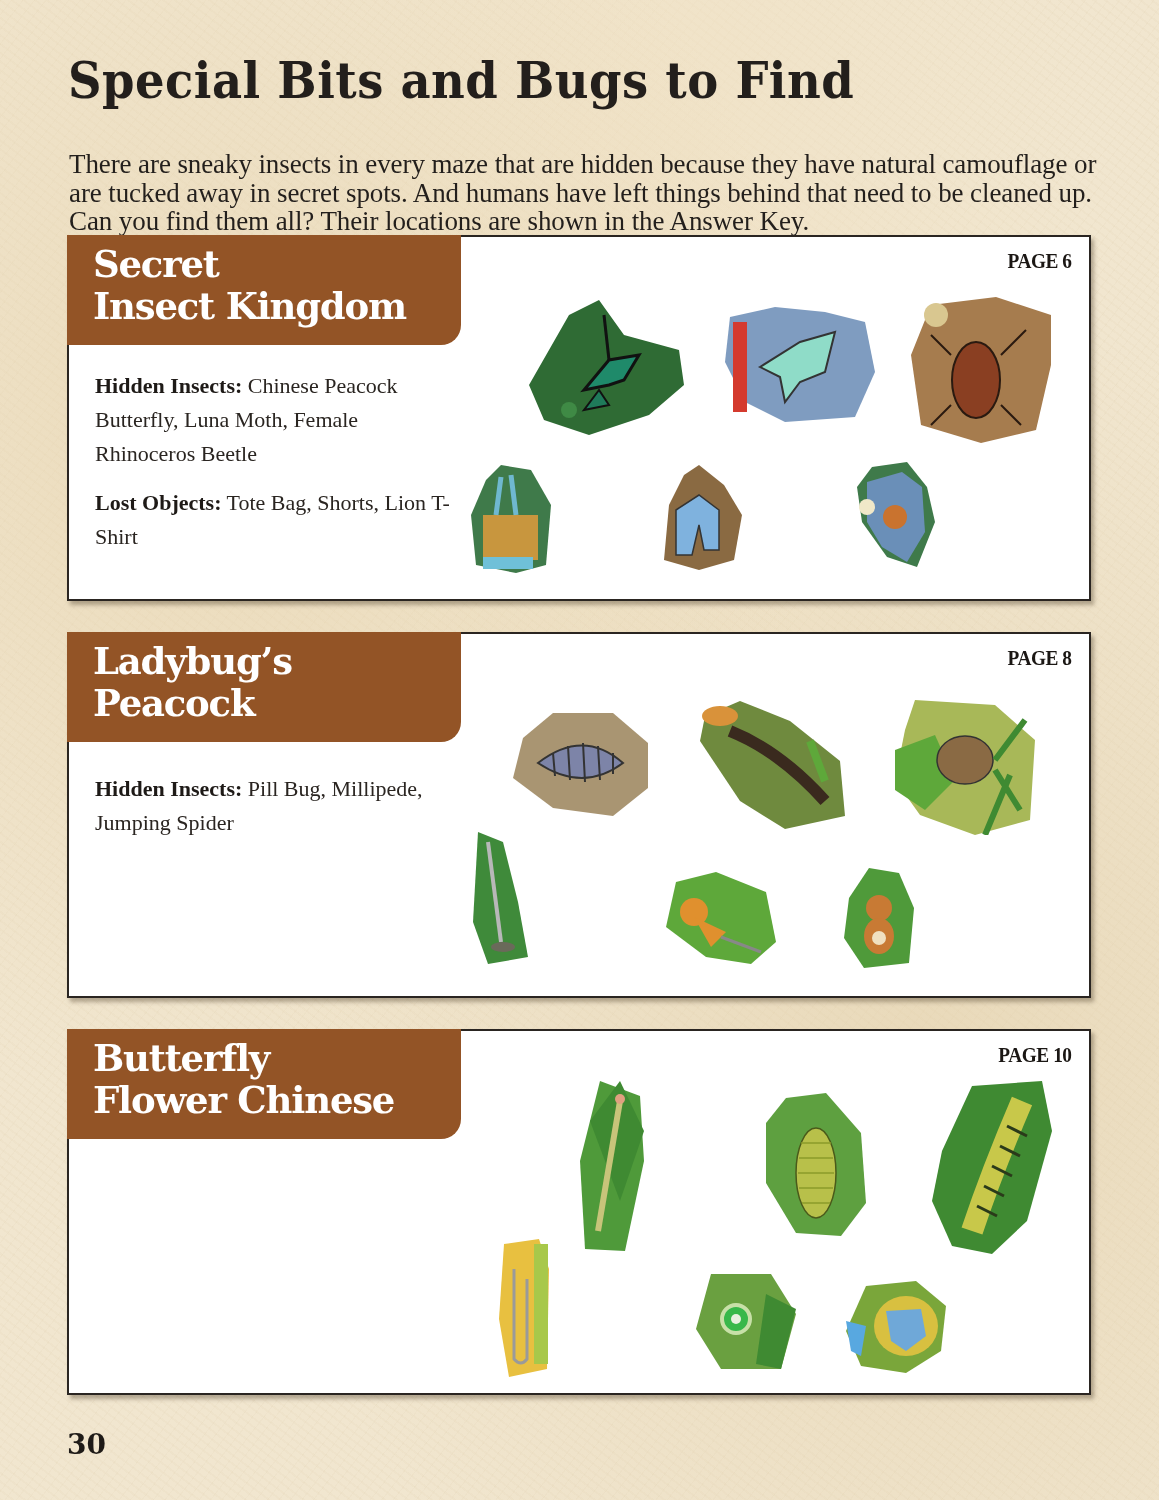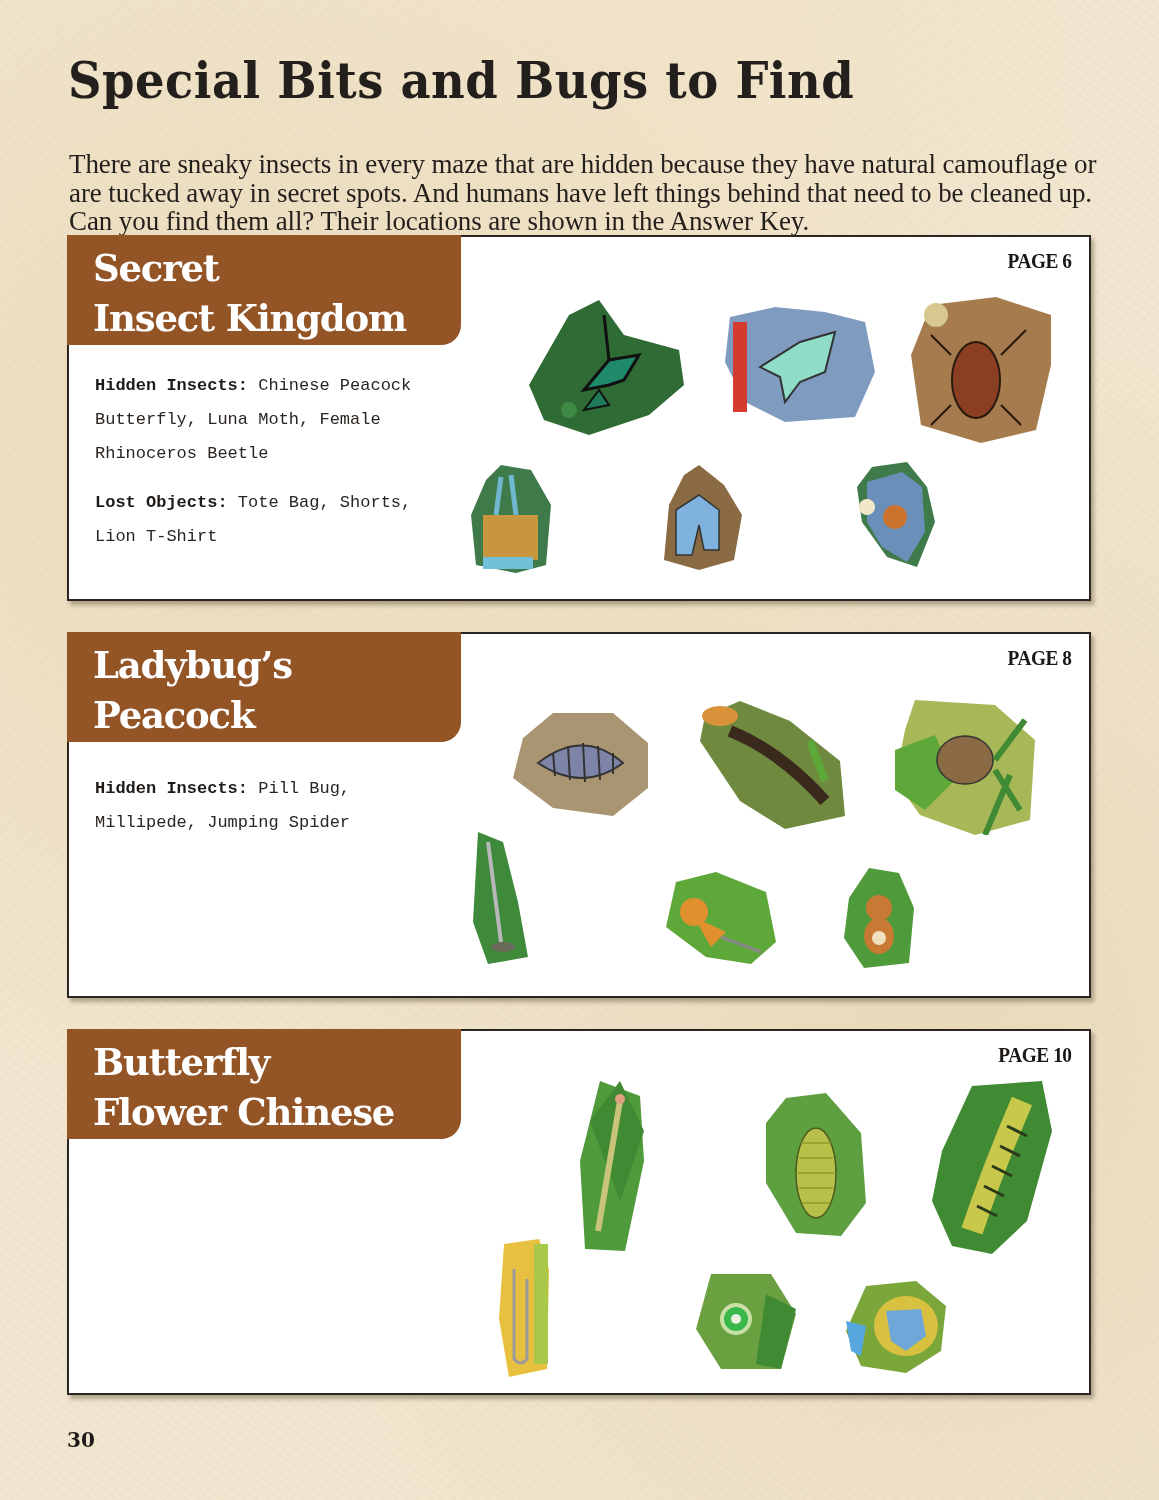--- a/index.html
+++ b/index.html
@@ -56,57 +56,57 @@
       width: 394px; height: 110px;
       background: #935426;
       border-bottom-right-radius: 20px;
       padding: 8px 0 0 26px;
     }
     .card-title {
       font-family: "DejaVu Serif", "Liberation Serif", serif;
       font-weight: bold;
       color: #ffffff;
       font-size: 37px;
-      line-height: 50px;
+      line-height: 42px;
       letter-spacing: -1.2px;
       white-space: pre-line;
     }
     .page-ref {
       position: absolute;
       right: 17px; top: 12px;
       font-family: "Liberation Serif", serif;
       font-weight: bold;
       font-size: 21px;
       letter-spacing: -0.5px;
       color: #1b1714;
       transform: scaleX(0.92);
       transform-origin: right top;
     }
     .card-body {
       position: absolute;
       left: 26px;
       width: 360px;
-      font-family: Liberation Mono, monospace;
-      font-size: 17px;
+      font-family: Liberation Serif, serif;
+      font-size: 22px;
       line-height: 34px;
       color: #2a2521;
     }
     .card-body p { margin-bottom: 15px; }
     .card-body .lbl { font-weight: bold; color: #1e1a17; }
     .thumb {
       position: absolute;
       overflow: hidden;
     }
     .thumb svg { width: 100%; height: 100%; display: block; }
     .folio {
       position: absolute;
       left: 67px; top: 1428px;
       font-family: "DejaVu Serif", "Liberation Serif", serif;
       font-weight: bold;
-      font-size: 20px;
+      font-size: 28px;
       color: #1e1a17;
     }
   </style>
 </head>
 <body>
 
 <h1 class="page-title">Special Bits and Bugs to Find</h1>
 <p class="intro">There are sneaky insects in every maze that are hidden because they have natural camouflage or are tucked away in secret spots. And humans have left things behind that need to be cleaned up. Can you find them all? Their locations are shown in the Answer Key.</p>
 
 <section class="card" style="top:235px;">

